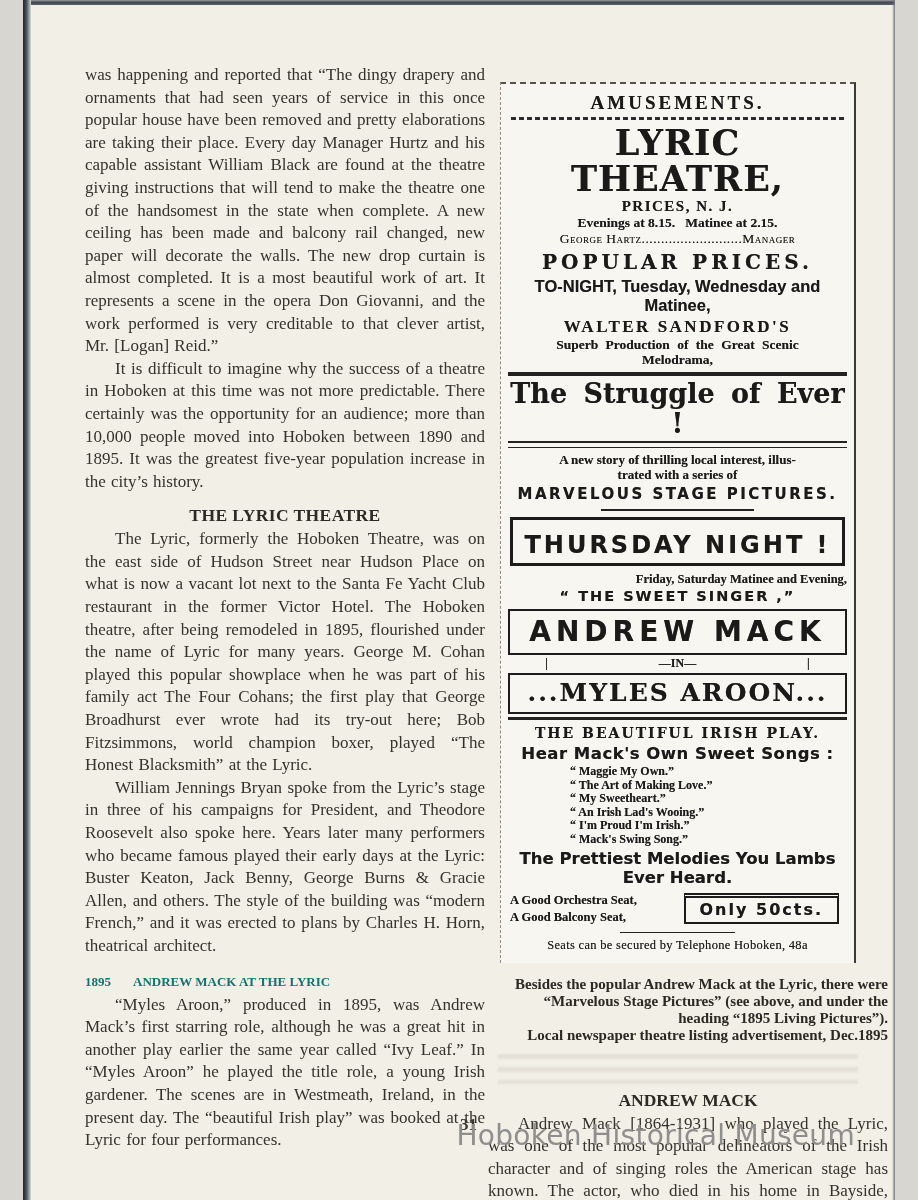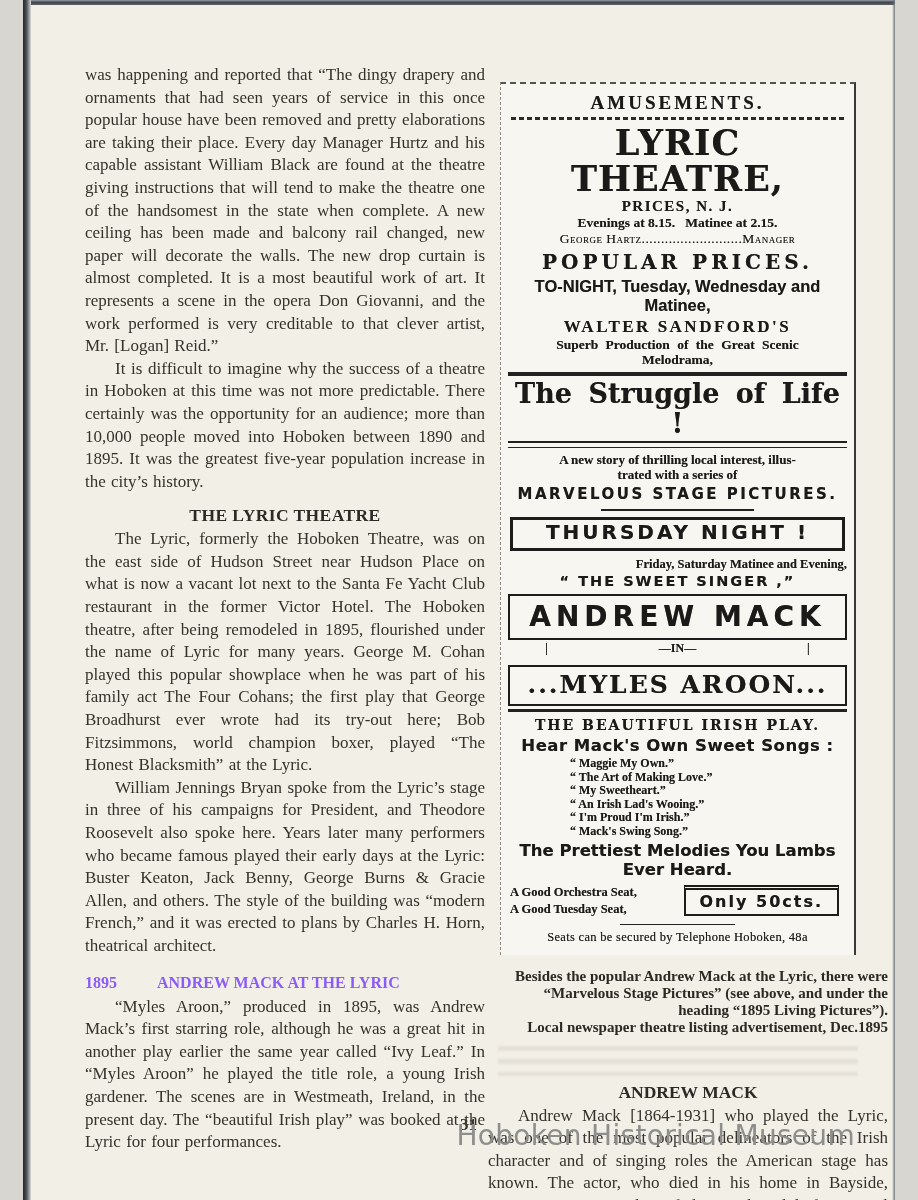--- a/index.html
+++ b/index.html
@@ -18,22 +18,22 @@
 
   
   .col-left { position:absolute; left:62px; top:64px; width:400px; }
   .col-right { position:absolute; left:465px; top:82px; width:400px; }
 
   .body-text { margin:0; font-size:17px; line-height:22.6px; text-align:justify;
     color:#35322b; word-spacing:1px; }
   .indent { text-indent:30px; }
   .heading-center { margin:12px 0 2px; font-size:17.5px; text-align:center;
     color:#2c2a25; font-weight:bold; letter-spacing:0.4px; }
-  .heading-left { margin:16px 0 4px; font-size:16px; font-weight:bold;
-    color:#8b5cf6; display:flex; gap:40px; }
+  .heading-left { margin:16px 0 4px; font-size:13px; font-weight:bold;
+    color:#0f766e; display:flex; gap:22px; }
 
   
   .ad {
     width:356px; margin-left:12px; box-sizing:border-box;
     background:#f7f6f1;
     border-top:2px dashed #55534e;
     border-left:1px dashed #8d8b84;
     border-right:2px solid #3c3a36;
     padding:8px 7px 10px; text-align:center; color:#1b1a18;
     text-shadow:0 0 0.5px rgba(20,20,20,0.55);
@@ -55,32 +55,32 @@
   .rule-thick { height:4px; background:#232220; margin:5px 0 3px; }
   .ad-title { font-size:27px; font-weight:bold; word-spacing:7px; line-height:1.12;
     font-family:"DejaVu Serif", serif; }
   .rule-double { height:4px; border-top:2px solid #232220; border-bottom:1px solid #232220;
     margin:2px 0 5px; }
   .ad-story { font-size:13px; font-weight:bold; line-height:1.15; }
   .ad-pictures { font-size:15px; font-weight:bold; letter-spacing:2.5px; margin-top:2px;
     font-family:"DejaVu Sans", sans-serif; }
   .rule-short { width:45%; border-top:2px solid #232220; margin:6px auto; }
   .rule-short.thin { width:34%; border-top-width:1px; margin:7px auto 5px; }
-  .box-thursday { border:3px solid #1d1c1a; margin:4px 2px 6px; padding:0 0 4px;
-    font-size:20px; font-weight:bold; letter-spacing:3px;
+  .box-thursday { border:3px solid #1d1c1a; margin:4px 2px 6px; padding:11px 0 4px;
+    font-size:24px; font-weight:bold; letter-spacing:3px;
     font-family:"DejaVu Sans", sans-serif;text-align:center; }
   .ad-friday { font-size:12.5px; font-weight:bold;text-align:right; }
   .ad-singer { font-size:14.5px; font-weight:bold; letter-spacing:2px; margin-top:1px;
     font-family:"DejaVu Sans", sans-serif; }
   .box-star { border:2px solid #1d1c1a; margin:5px 0 2px; padding:4px 0 5px;
     font-size:28px; font-weight:bold; letter-spacing:5px;
     font-family:"DejaVu Sans", sans-serif; }
   .in-row { display:flex; justify-content:space-between; width:78%; margin:0 auto;
     font-size:12px; font-weight:bold; line-height:13px; }
-  .box-play { border:2px solid #1d1c1a; margin:10px 0 0; padding:3px 0 5px;
+  .box-play { border:2px solid #1d1c1a; margin:3px 0 0; padding:3px 0 5px;
     font-size:25px; font-weight:bold; letter-spacing:2px;
     font-family:"DejaVu Serif", serif; }
   .rule-thick2 { height:3px; background:#232220; margin:3px 0 5px; }
   .ad-play-sub { font-size:14px; font-weight:bold; letter-spacing:2px;
     font-family:"DejaVu Serif", serif; }
   .ad-songs-head { font-size:16.5px; font-weight:bold; letter-spacing:0.5px; margin-top:3px;
     font-family:"DejaVu Sans", sans-serif; }
   .ad-songs { text-align:left; padding-left:62px; font-size:12px; font-weight:bold;
     line-height:13.5px; margin-top:2px; }
   .ad-melodies { font-size:16.5px; font-weight:bold; line-height:1.15;
@@ -141,21 +141,21 @@
       <div class="ad-theatre">LYRIC THEATRE,</div>
       <div class="ad-location">PRICES, N. J.</div>
       <div class="ad-times">Evenings at 8.15.  Matinee at 2.15.</div>
       <div class="ad-manager">George Hartz..........................Manager</div>
       <div class="ad-prices">POPULAR PRICES.</div>
       <div class="ad-tonight">TO-NIGHT, Tuesday, Wednesday and Matinee,</div>
       <div class="ad-producer">WALTER SANDFORD'S</div>
       <div class="ad-production">Superb Production of the Great Scenic</div>
       <div class="ad-production">Melodrama,</div>
       <div class="rule-thick"></div>
-      <div class="ad-title">The Struggle of Life !</div>
+      <div class="ad-title">The Struggle of Ever !</div>
       <div class="rule-double"></div>
       <div class="ad-story">A new story of thrilling local interest, illus-</div>
       <div class="ad-story">trated with a series of</div>
       <div class="ad-pictures">MARVELOUS STAGE PICTURES.</div>
       <div class="rule-short"></div>
       <div class="box-thursday">THURSDAY NIGHT !</div>
       <div class="ad-friday">Friday, Saturday Matinee and Evening,</div>
       <div class="ad-singer">“ THE SWEET SINGER ,”</div>
       <div class="box-star">ANDREW MACK</div>
       <div class="in-row">
@@ -173,21 +173,21 @@
         <div>“ My Sweetheart.”</div>
         <div>“ An Irish Lad's Wooing.”</div>
         <div>“ I'm Proud I'm Irish.”</div>
         <div>“ Mack's Swing Song.”</div>
       </div>
       <div class="ad-melodies first">The Prettiest Melodies You Lambs</div>
       <div class="ad-melodies">Ever Heard.</div>
       <div class="seats-row">
         <div class="seats">
           <div>A Good Orchestra Seat,</div>
-          <div>A Good Tuesday Seat,</div>
+          <div>A Good Balcony Seat,</div>
         </div>
         <div class="price-box">Only 50cts.</div>
       </div>
       <div class="rule-short thin"></div>
       <div class="ad-telephone">Seats can be secured by Telephone Hoboken, 48a</div>
     </div>
 
     <div class="caption">
       <p>Besides the popular Andrew Mack at the Lyric, there were “Marvelous Stage Pictures” (see above, and under the heading “1895 Living Pictures”).</p>
       <p>Local newspaper theatre listing advertisement, Dec.1895</p>

